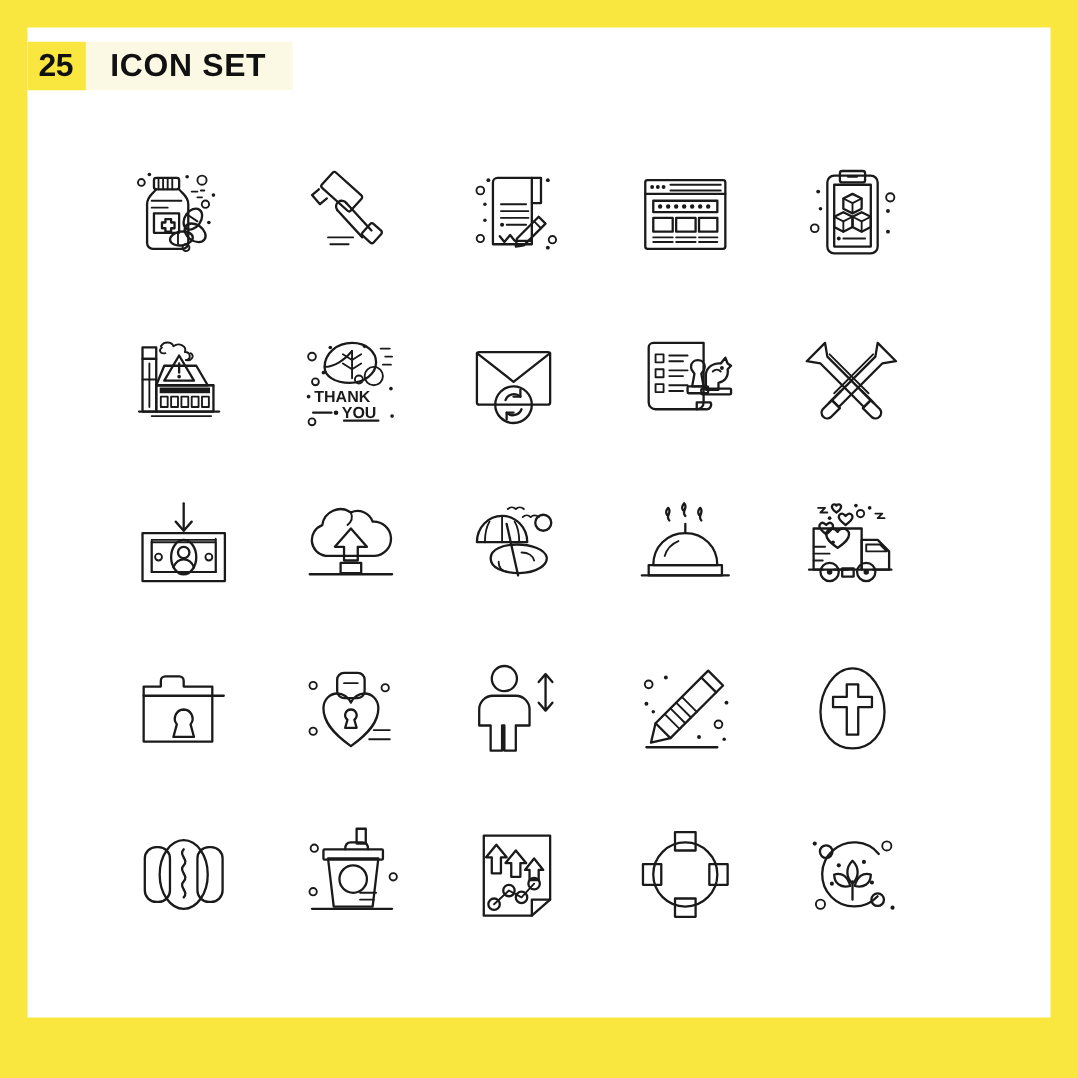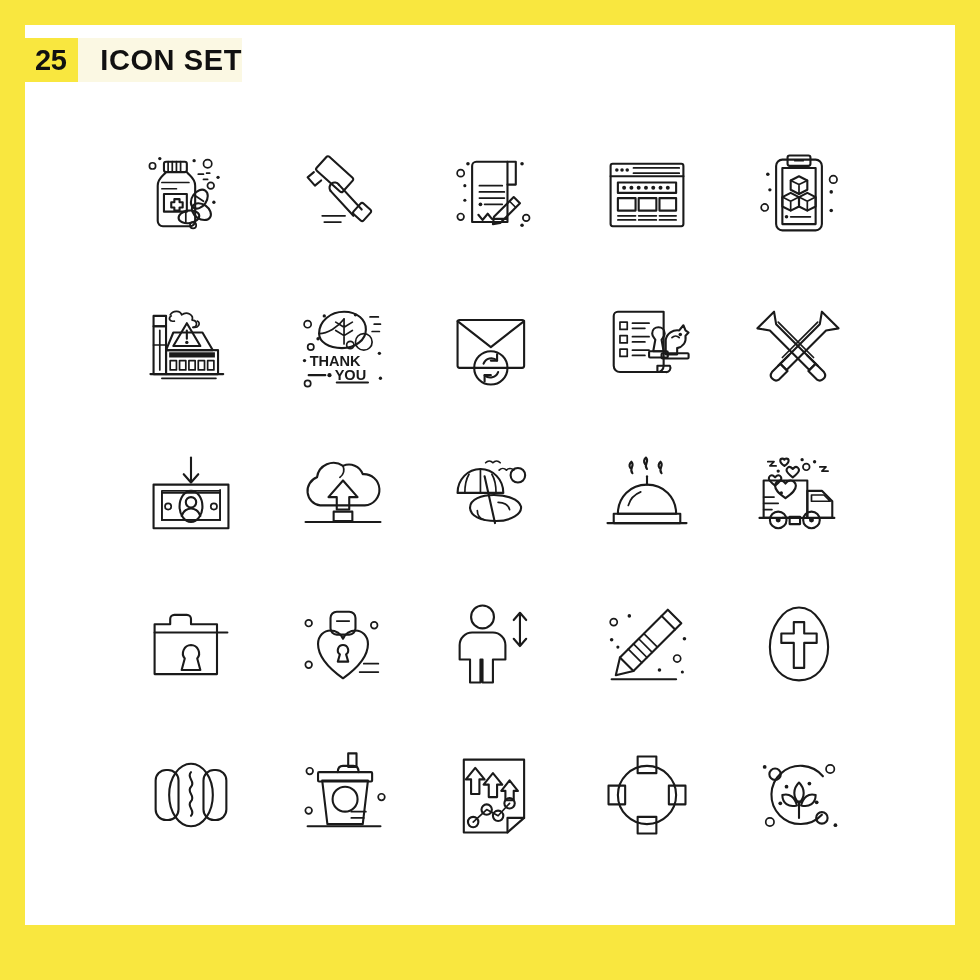--- a/index.html
+++ b/index.html
@@ -31,20 +31,21 @@
   }
   
   #header {
     position: absolute;
     left: 0px;
     top: 13px;
     height: 44px;
     display: flex;
     align-items: stretch;
     background: var(--headerbg, #fbf8e3);
+    padding-right: 24px;
   }
   #count-badge {
     background: var(--accent, #f9e73f);
     color: #111111;
     font-size: 29px;
     font-weight: bold;
     line-height: 44px;
     padding: 0 12px 0 10px;
     letter-spacing: -0.5px;
   }
@@ -62,21 +63,20 @@
     left: 90px;
     top: 95px;
     width: 760px;
     display: grid;
     grid-template-columns: repeat(5, 1fr);
     grid-auto-rows: 150px;
   }
   .cell {
     display: flex;
     align-items: center;
-    justify-content: center;
   }
   .cell svg {
     display: block;
     width: 104px;
     height: 104px;
   }
   .cell svg * {
     vector-effect: non-scaling-stroke;
   }
   .ln {

